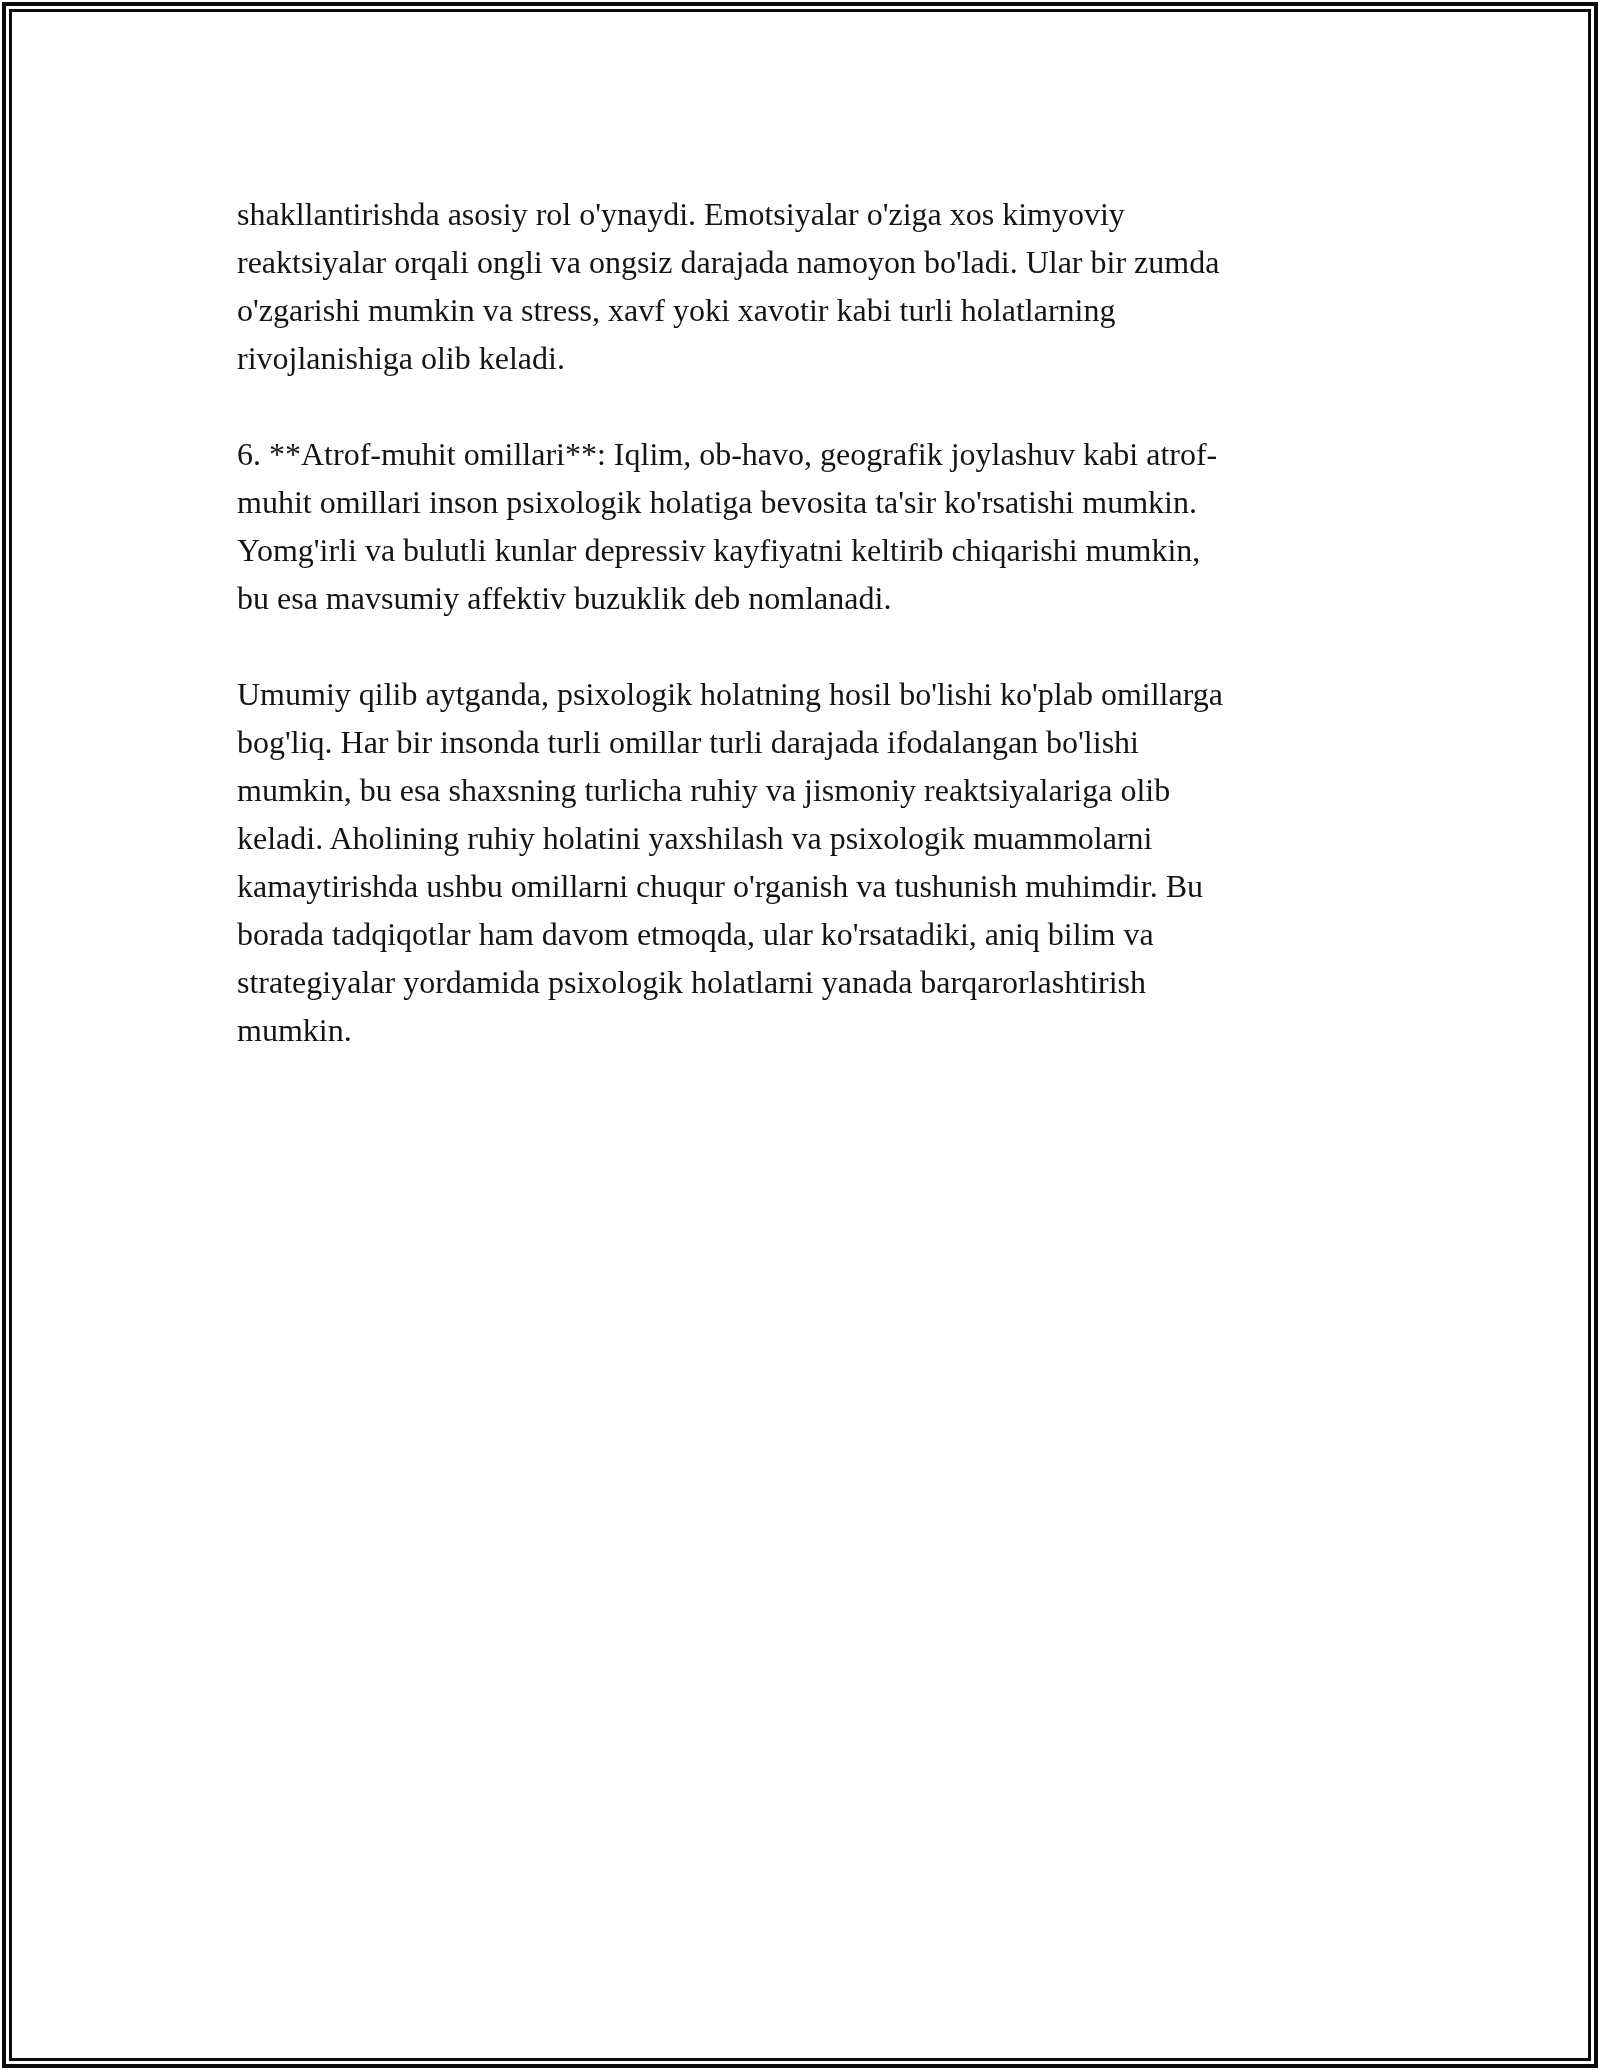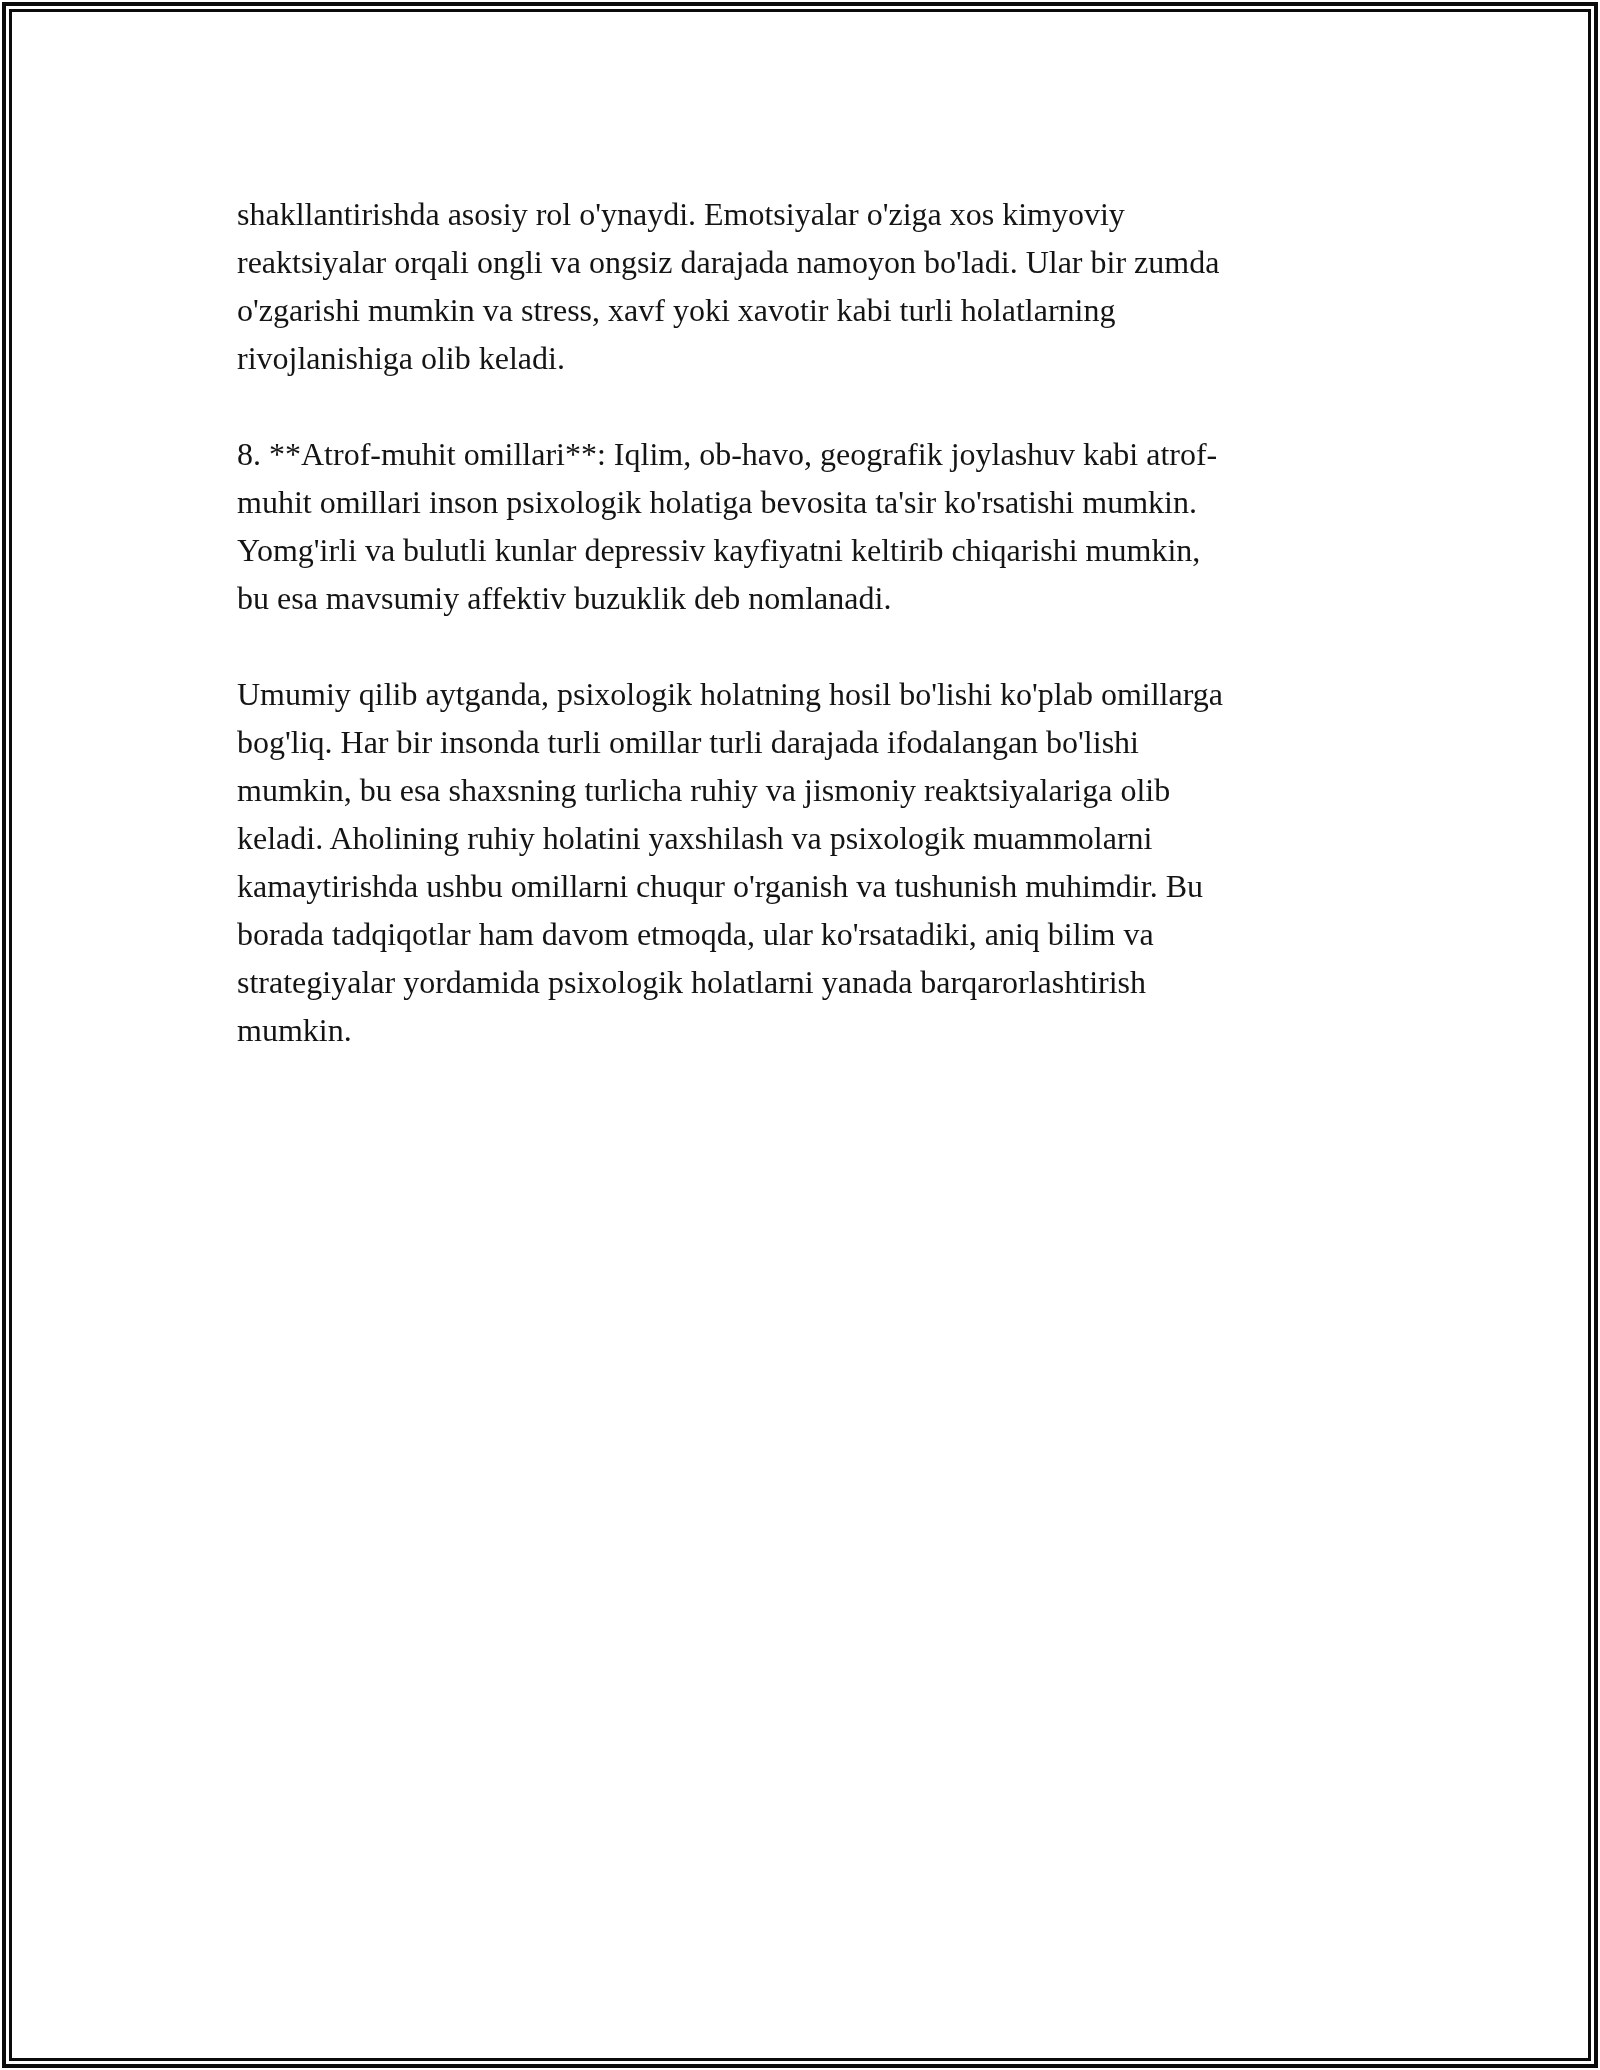--- a/index.html
+++ b/index.html
@@ -43,21 +43,21 @@
 <body>
 
 <div class="page">
   <div class="outer-frame">
     <div class="inner-frame">
       <div class="content">
         <p class="para">shakllantirishda asosiy rol o'ynaydi. Emotsiyalar o'ziga xos kimyoviy
 reaktsiyalar orqali ongli va ongsiz darajada namoyon bo'ladi. Ular bir zumda
 o'zgarishi mumkin va stress, xavf yoki xavotir kabi turli holatlarning
 rivojlanishiga olib keladi.</p>
-        <p class="para">8. **Atrof-muhit omillari**: Iqlim, ob-havo, geografik joylashuv kabi atrof-
+        <p class="para">6. **Atrof-muhit omillari**: Iqlim, ob-havo, geografik joylashuv kabi atrof-
 muhit omillari inson psixologik holatiga bevosita ta'sir ko'rsatishi mumkin.
 Yomg'irli va bulutli kunlar depressiv kayfiyatni keltirib chiqarishi mumkin,
 bu esa mavsumiy affektiv buzuklik deb nomlanadi.</p>
         <p class="para">Umumiy qilib aytganda, psixologik holatning hosil bo'lishi ko'plab omillarga
 bog'liq. Har bir insonda turli omillar turli darajada ifodalangan bo'lishi
 mumkin, bu esa shaxsning turlicha ruhiy va jismoniy reaktsiyalariga olib
 keladi. Aholining ruhiy holatini yaxshilash va psixologik muammolarni
 kamaytirishda ushbu omillarni chuqur o'rganish va tushunish muhimdir. Bu
 borada tadqiqotlar ham davom etmoqda, ular ko'rsatadiki, aniq bilim va
 strategiyalar yordamida psixologik holatlarni yanada barqarorlashtirish

